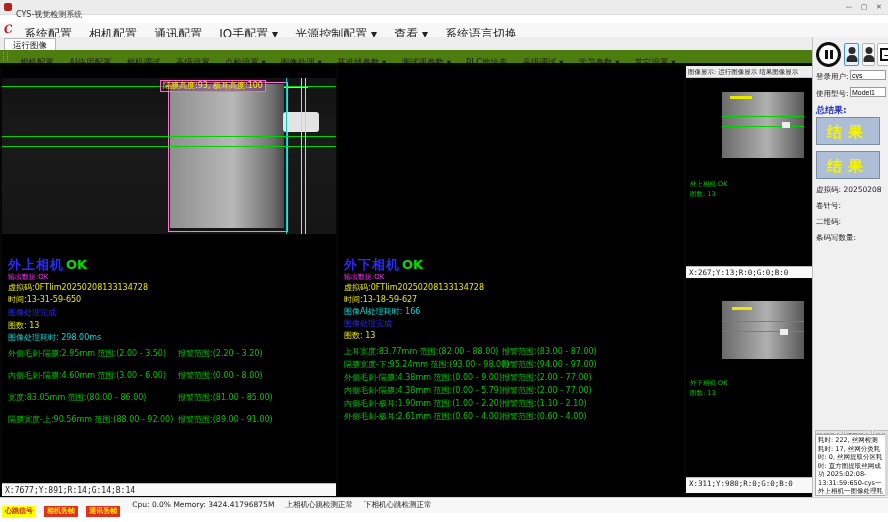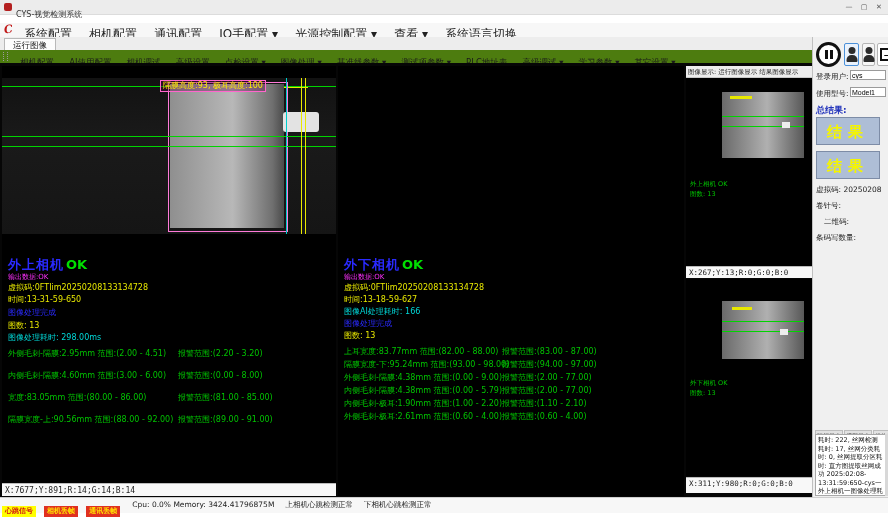--- a/index.html
+++ b/index.html
@@ -158,21 +158,21 @@
   <div class="abs" style="left:6px;top:188px">
     <span class="cam-title">外上相机</span><span class="cam-ok">OK</span>
   </div>
   <div class="abs t-mag" style="left:6px;top:206px">输出数据:OK</div>
   <div class="abs t-yel" style="left:6px;top:216px">虚拟码:0FTIim20250208133134728</div>
   <div class="abs t-yel" style="left:6px;top:228px">时间:13-31-59-650</div>
   <div class="abs t-blu" style="left:6px;top:241px">图像处理完成</div>
   <div class="abs t-yel" style="left:6px;top:254px">图数: 13</div>
   <div class="abs t-cyn" style="left:6px;top:266px">图像处理耗时: 298.00ms</div>
 
-  <div class="abs mrow" style="left:6px;top:282px">外侧毛刺-隔膜:2.95mm 范围:(2.00 - 4.51)</div>
+  <div class="abs mrow" style="left:6px;top:282px">外侧毛刺-隔膜:2.95mm 范围:(2.00 - 3.50)</div>
   <div class="abs mrow" style="left:176px;top:282px">报警范围:(2.20 - 3.20)</div>
   <div class="abs mrow" style="left:6px;top:304px">内侧毛刺-隔膜:4.60mm 范围:(3.00 - 6.00)</div>
   <div class="abs mrow" style="left:176px;top:304px">报警范围:(0.00 - 8.00)</div>
   <div class="abs mrow" style="left:6px;top:326px">宽度:83.05mm 范围:(80.00 - 86.00)</div>
   <div class="abs mrow" style="left:176px;top:326px">报警范围:(81.00 - 85.00)</div>
   <div class="abs mrow" style="left:6px;top:348px">隔膜宽度-上:90.56mm 范围:(88.00 - 92.00)</div>
   <div class="abs mrow" style="left:176px;top:348px">报警范围:(89.00 - 91.00)</div>
 
   <div class="abs coordsbar">X:7677;Y:891;R:14;G:14;B:14</div>
 </div>
@@ -251,21 +251,21 @@
   <input class="pinput" style="left: 37px; top: 33px; width: 36px;" value="cys">
   <div class="abs plabel" style="left:3px;top:52px">使用型号:</div>
   <input class="pinput" style="left: 37px; top: 50px; width: 36px;" value="Model1">
 
   <div class="abs bluelabel" style="left:3px;top:67px">总结果:</div>
   <div class="abs resultbox" style="top:80px">结果</div>
   <div class="abs resultbox" style="top:114px">结果</div>
 
   <div class="abs plabel" style="left:3px;top:148px">虚拟码: 20250208</div>
   <div class="abs plabel" style="left:3px;top:164px">卷针号:</div>
-  <div class="abs plabel" style="left:11px;top:180px">二维码:</div>
+  <div class="abs plabel" style="left:3px;top:180px">二维码:</div>
   <div class="abs plabel" style="left:3px;top:196px">条码写数量:</div>
 
   <div class="abs" style="left:2px;top:386px;white-space:nowrap">
     <span class="logtab">运行日志</span><span class="logtab">报警日志</span><span class="logtab">操作日志</span>
   </div>
   <div class="abs logbox">耗时: 222, 丝网检测耗时: 17, 丝网分类耗时: 0, 丝网提取分区耗时: 直方图提取丝网成功 2025:02:08-13:31:59:650-cys一外上相机一图像处理耗时: 258.00ms</div>
   <div class="abs logscroll"></div>
 </div>
 
 <div class="abs statusbar">

